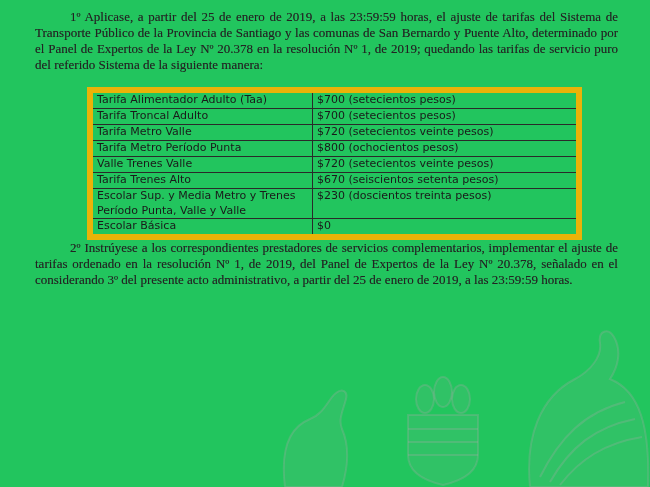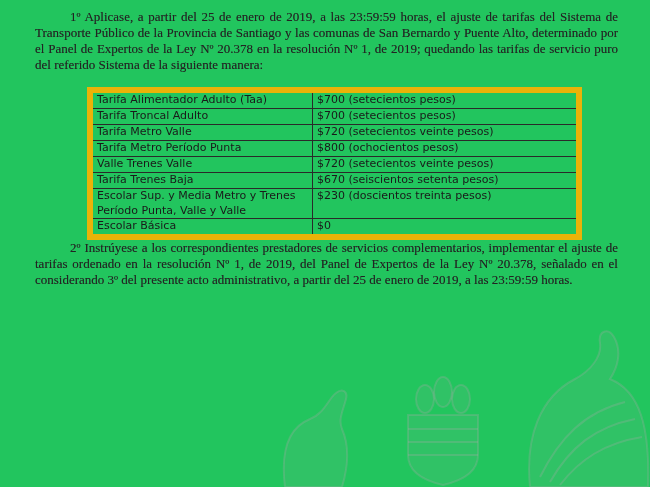--- a/index.html
+++ b/index.html
@@ -95,21 +95,21 @@
         </tr>
         <tr>
           <td class="col-concept">Tarifa Metro Período Punta</td>
           <td class="col-value">$800 (ochocientos pesos)</td>
         </tr>
         <tr>
           <td class="col-concept">Valle Trenes Valle</td>
           <td class="col-value">$720 (setecientos veinte pesos)</td>
         </tr>
         <tr>
-          <td class="col-concept">Tarifa Trenes Baja</td>
+          <td class="col-concept">Tarifa Trenes Alto</td>
           <td class="col-value">$670 (seiscientos setenta pesos)</td>
         </tr>
         <tr>
           <td class="col-concept" style="vertical-align:top;">Escolar Sup. y Media Metro y Trenes Período Punta, Valle y Valle</td>
           <td class="col-value" style="vertical-align:top;">$230 (doscientos treinta pesos)</td>
         </tr>
         <tr>
           <td class="col-concept">Escolar Básica</td>
           <td class="col-value">$0</td>
         </tr>

